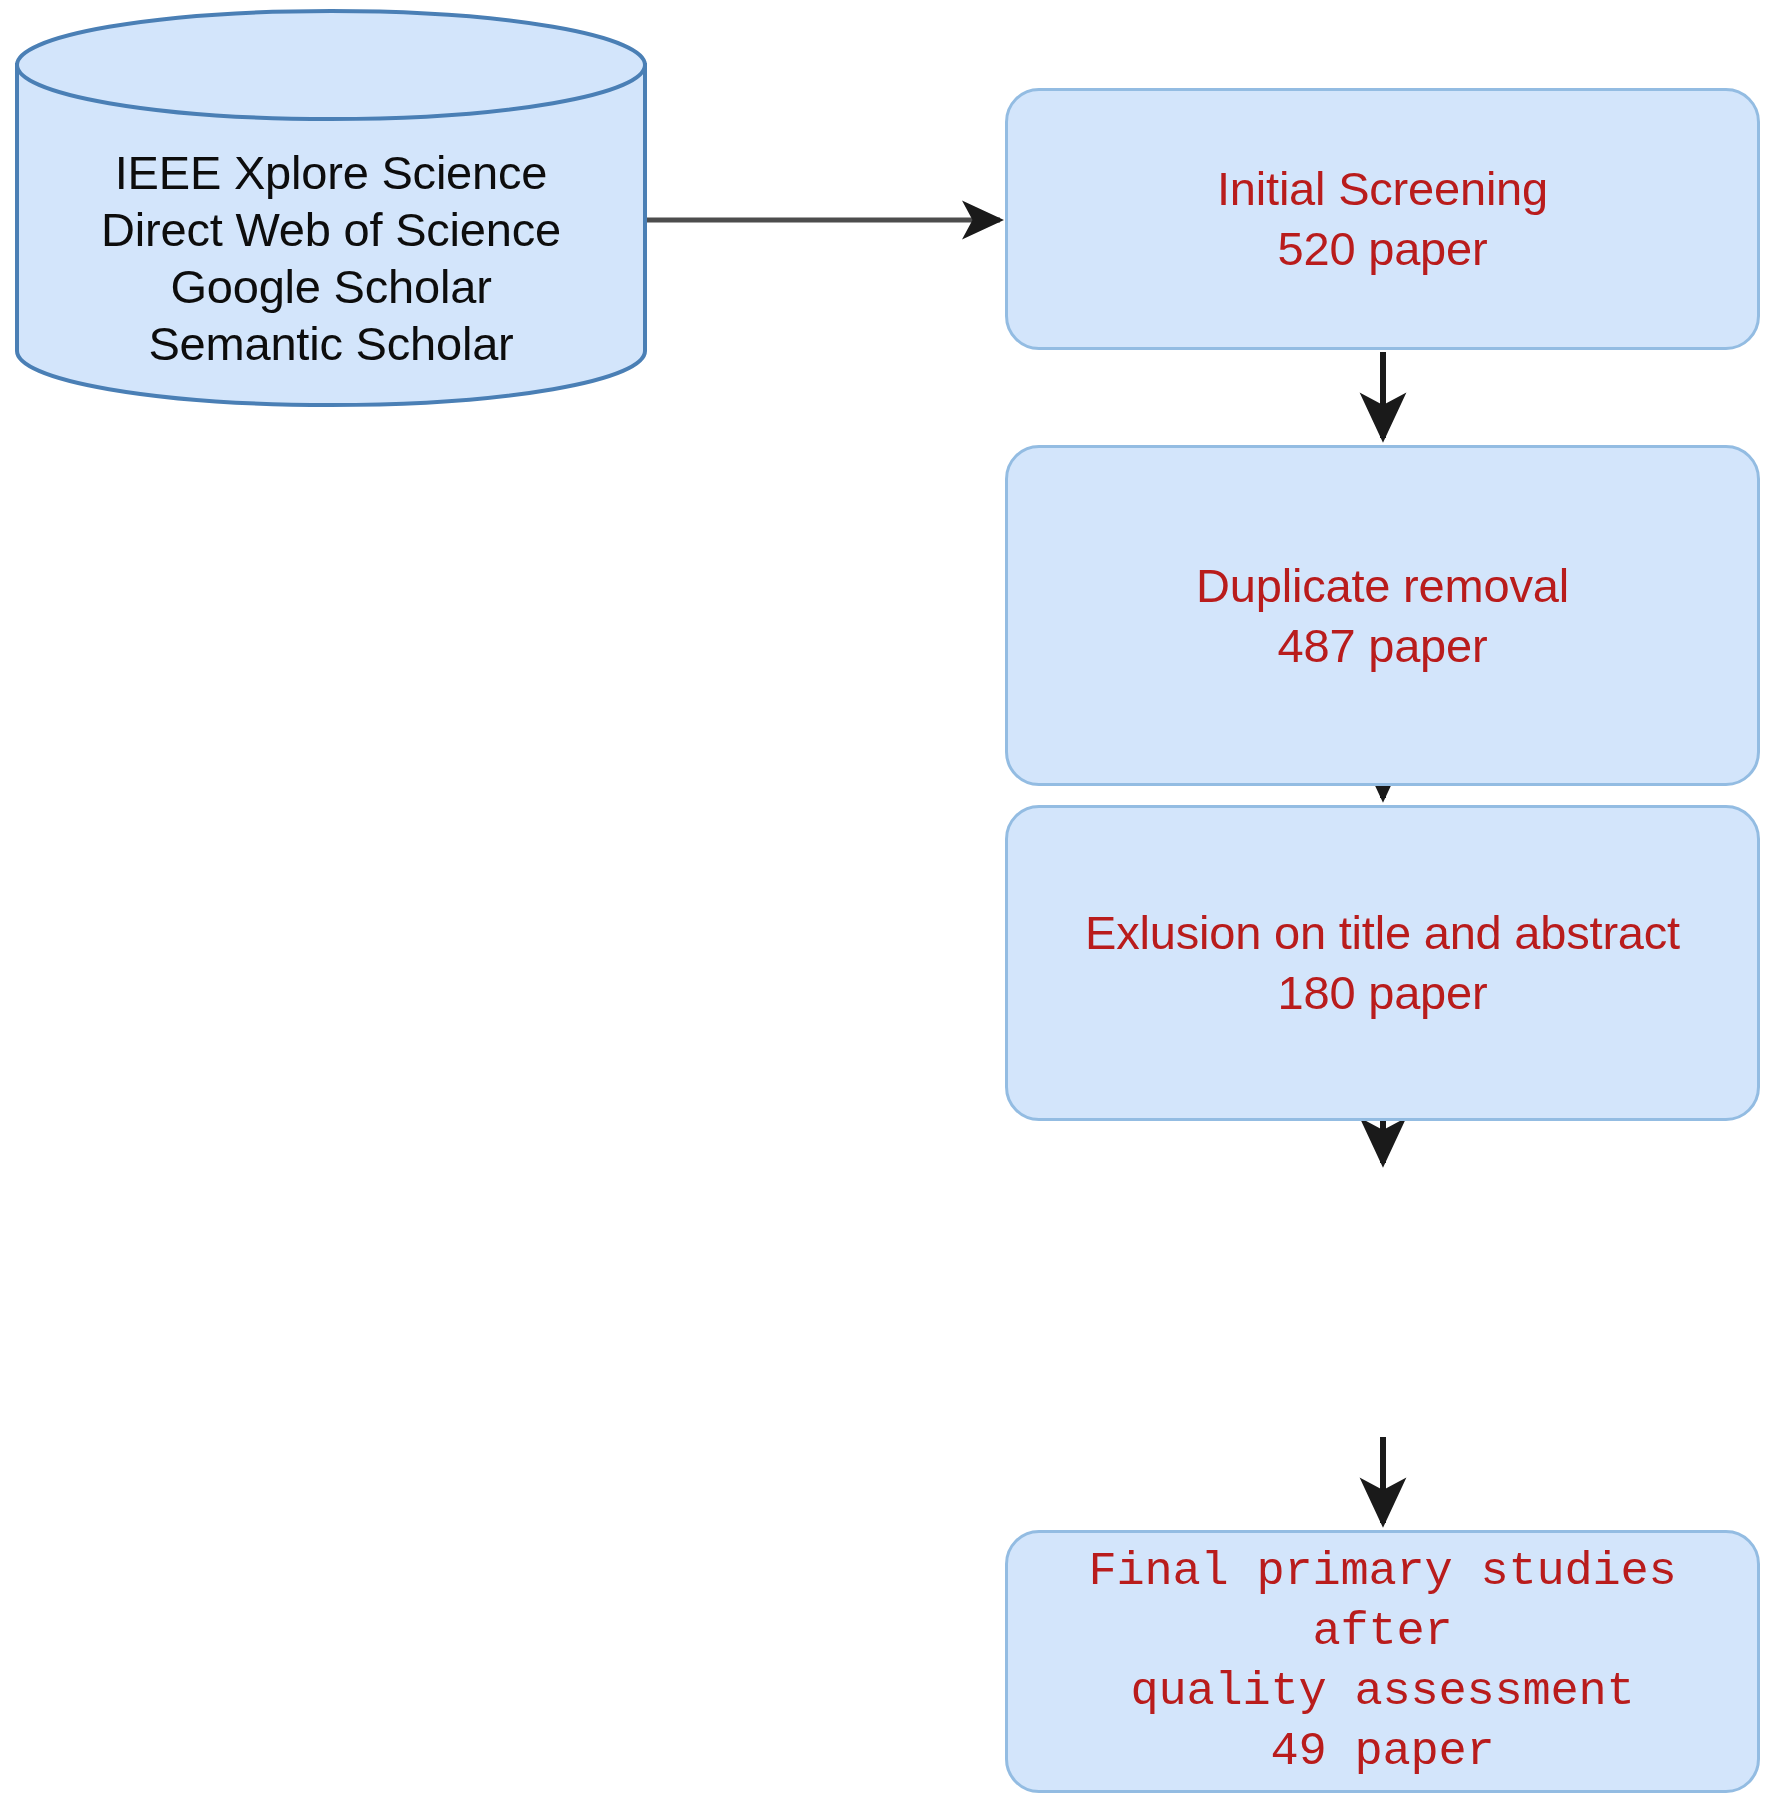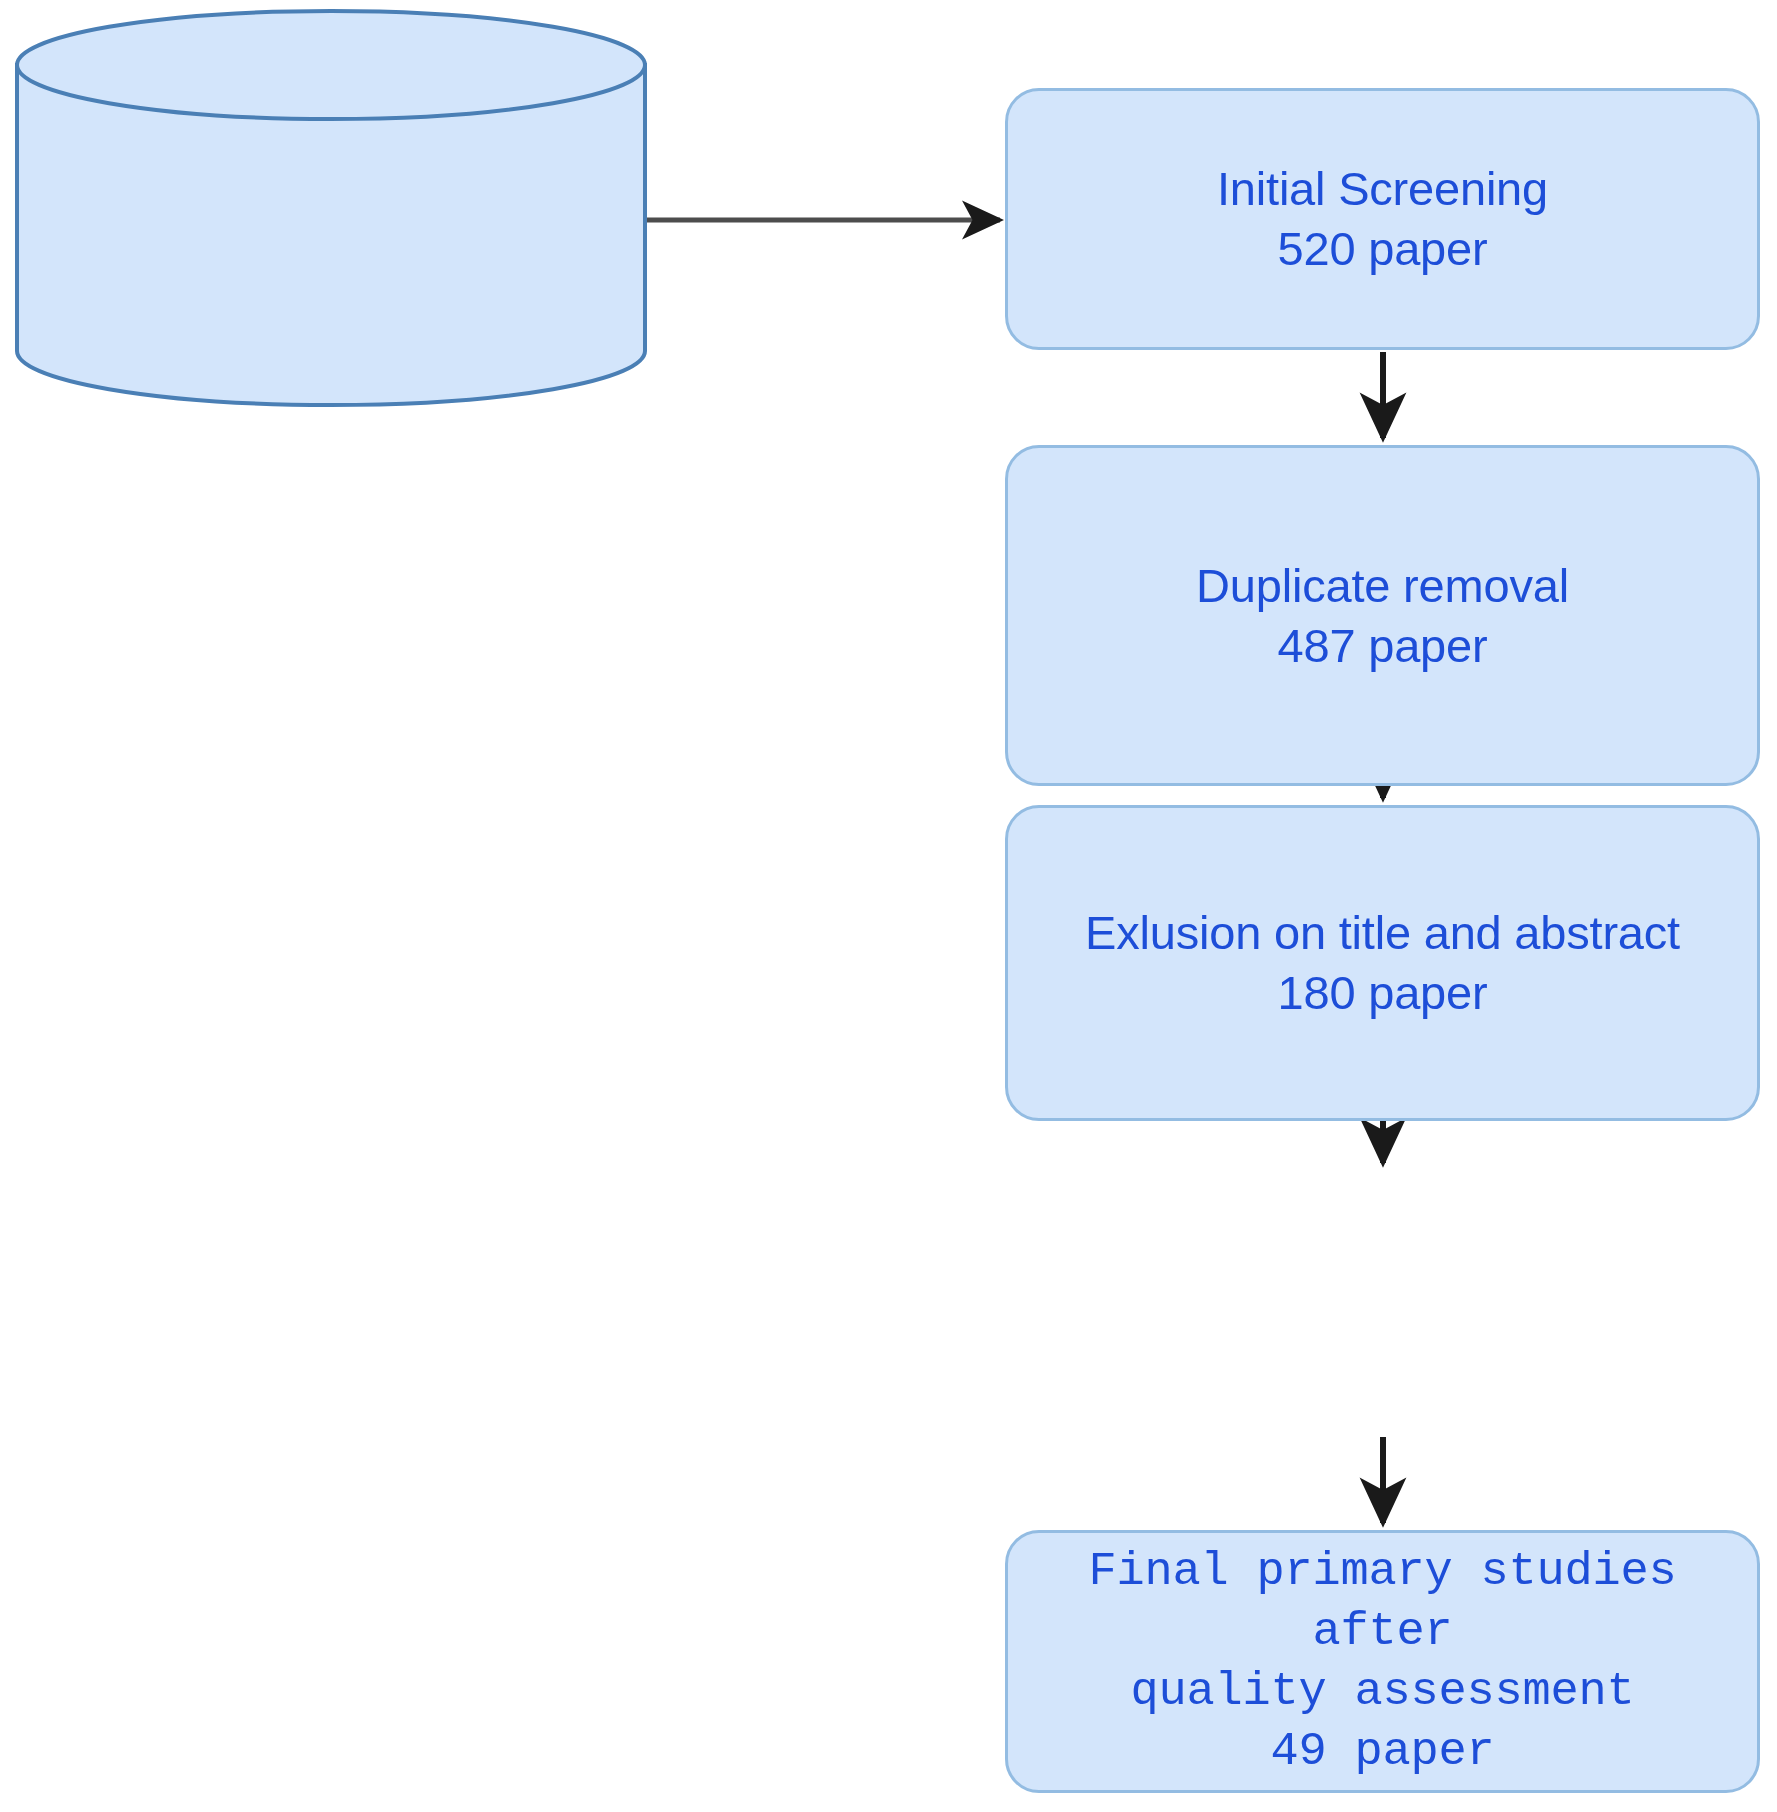--- a/index.html
+++ b/index.html
@@ -61,21 +61,21 @@
     border: 3px solid #93bce2;
     border-radius: 34px;
     display: flex;
     align-items: center;
     justify-content: center;
   }
   .proc-label {
     text-align: center;
     font-size: 47px;
     line-height: 60px;
-    color: #1d4ed8;
+    color: #b91c1c;
     letter-spacing: -0.2px;
     white-space: pre-line;
     padding: 0 10px;
   }
   #proc-0 { top: 88px;   height: 262px; }
   #proc-1 { top: 445px;  height: 341px; }
   #proc-2 { top: 805px;  height: 316px; }
   #proc-3 { top: 1170px; height: 265px; }
   #proc-4 { top: 1530px; height: 263px; font-family: Liberation Mono, monospace; }
 </style>
@@ -110,20 +110,24 @@
     <g>
       <line x1="1383" y1="1437" x2="1383" y2="1523" stroke="#1a1a1a" stroke-width="6" marker-end="url(#arrowhead)"></line>
     </g>
   </svg>
 
   <div class="db-node">
     <svg class="db-shape" viewBox="0 0 634 400" preserveAspectRatio="none" xmlns="http://www.w3.org/2000/svg">
       <path d="M3,57 L3,343 A314,54 0 0 0 631,343 L631,57 Z" fill="#d3e5fb" stroke="#4a7fb5" stroke-width="4"></path>
       <ellipse cx="317" cy="57" rx="314" ry="54" fill="#d3e5fb" stroke="#4a7fb5" stroke-width="4"></ellipse>
     </svg>
+    <div class="db-label">IEEE Xplore Science
+Direct Web of Science
+Google Scholar
+Semantic Scholar</div>
   </div>
 
   <div class="proc-node" id="proc-0">
     <div class="proc-label">Initial Screening
 520 paper</div>
   </div>
 
   <div class="proc-node" id="proc-1">
     <div class="proc-label">Duplicate removal
 487 paper</div>

